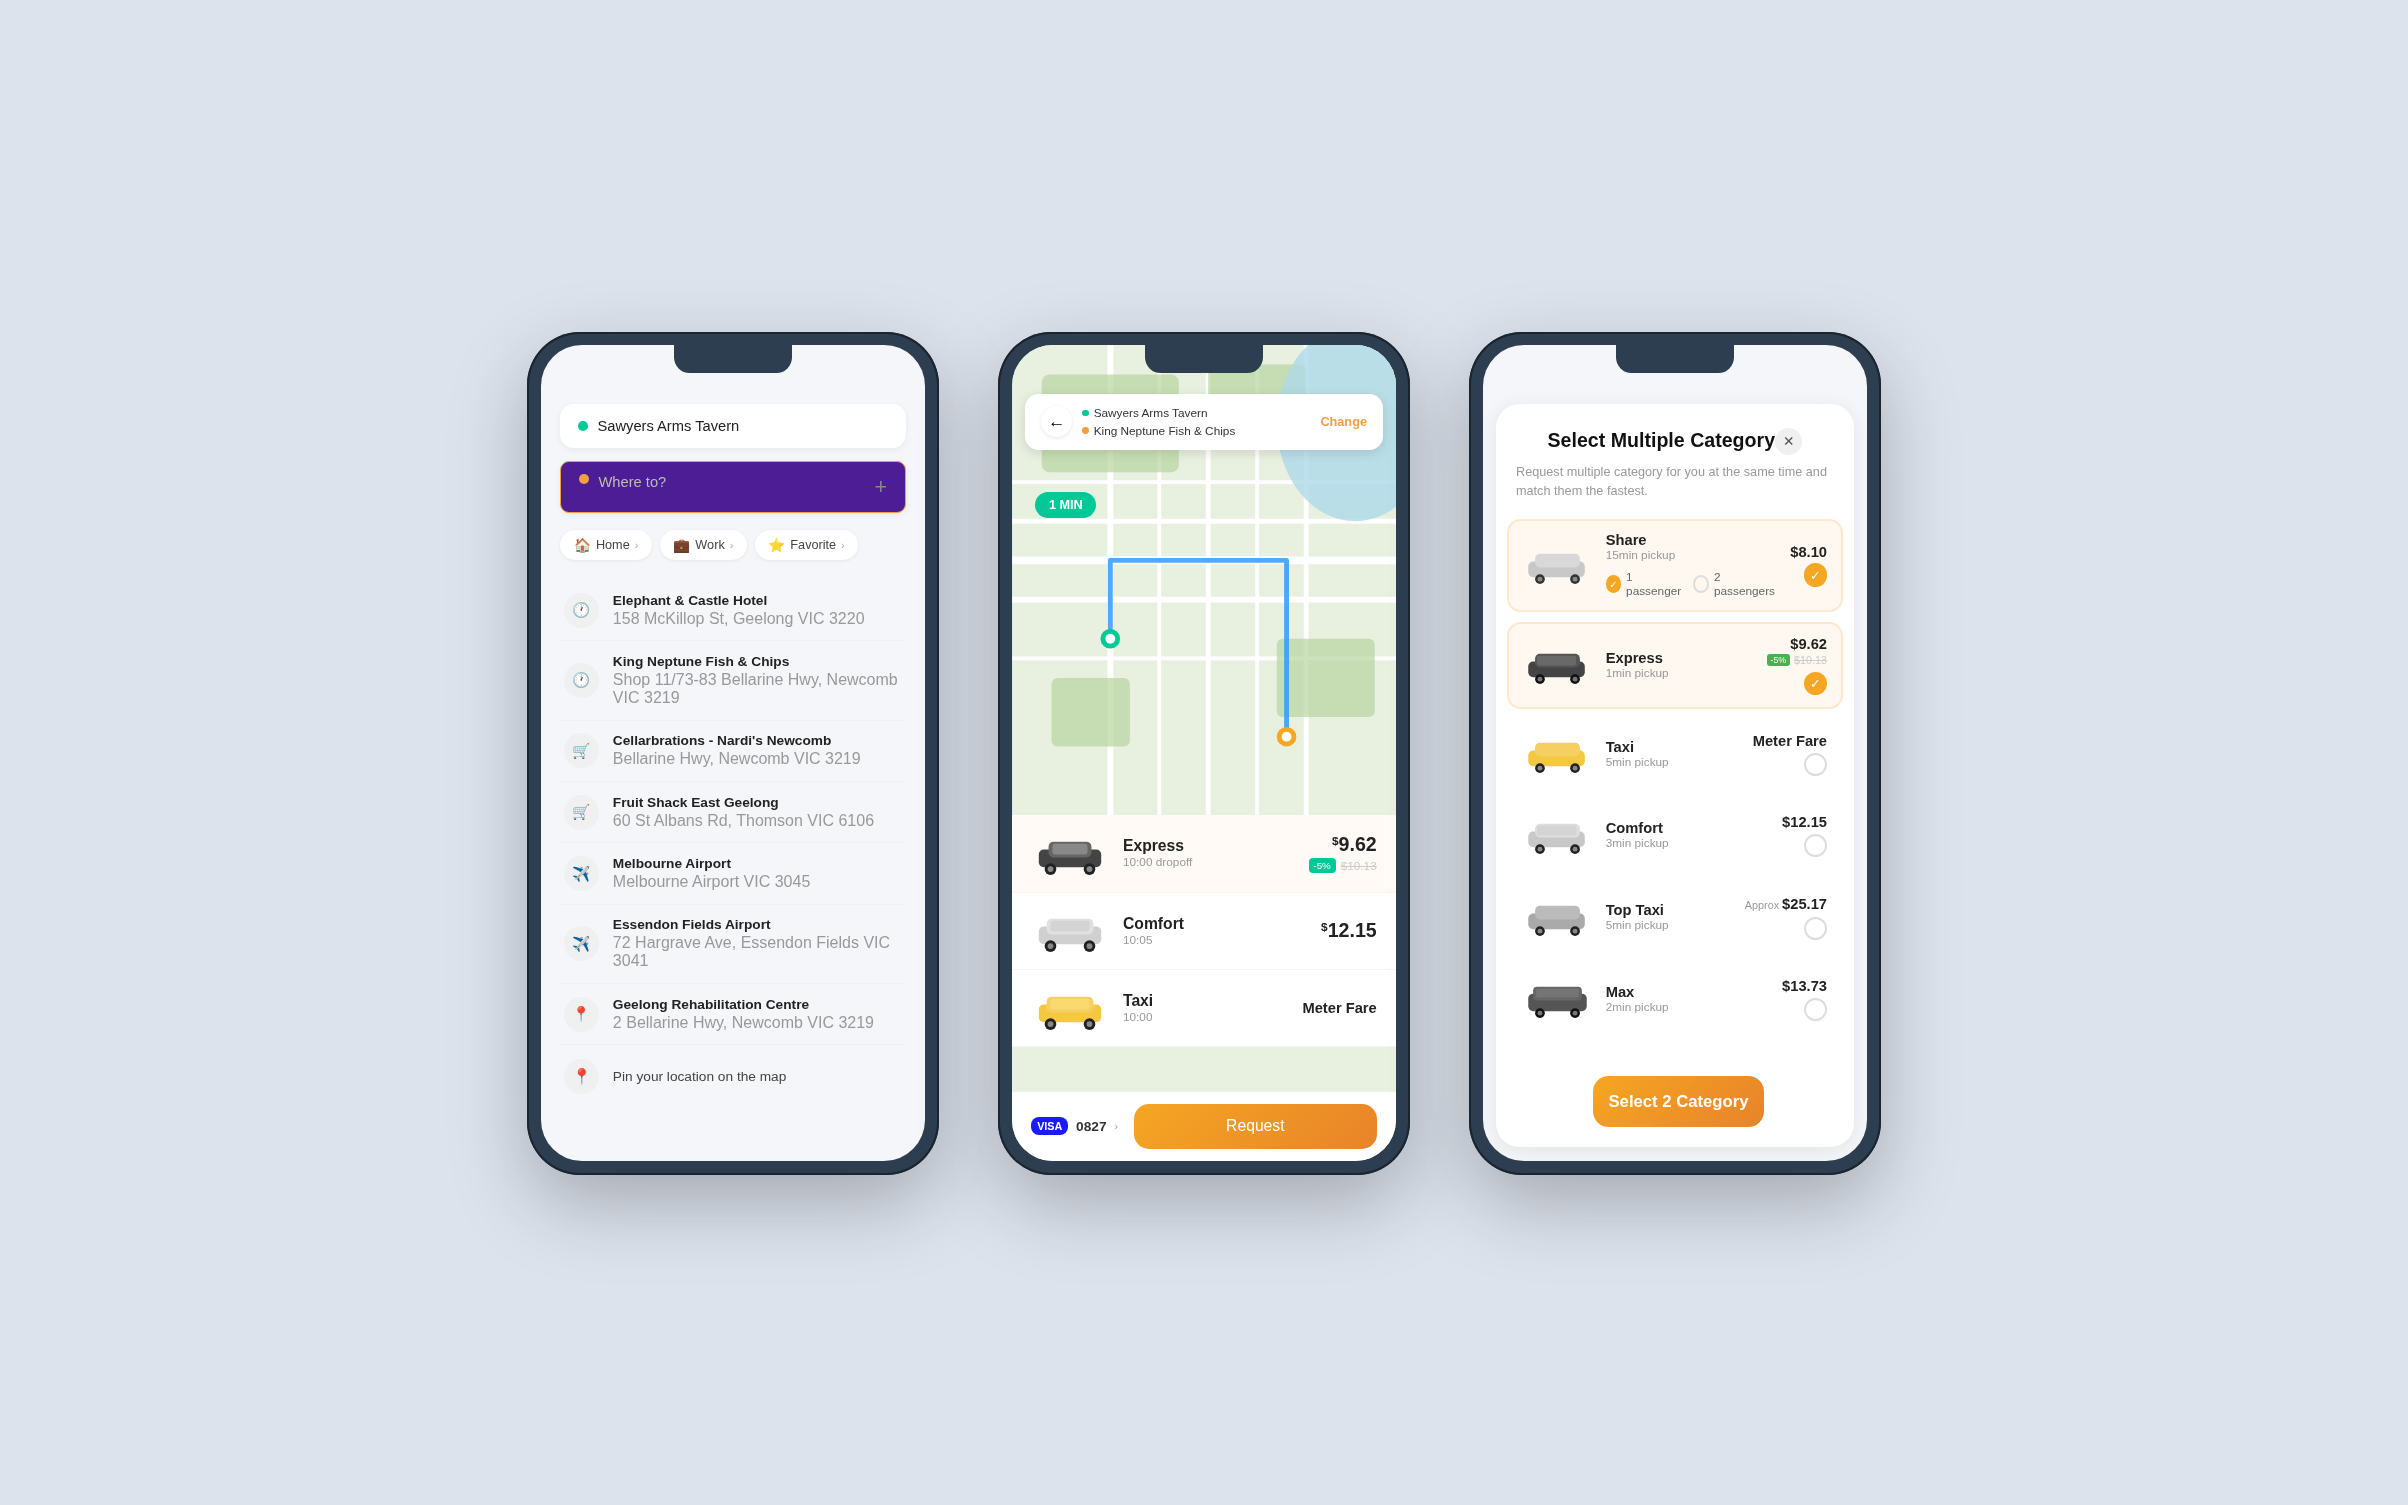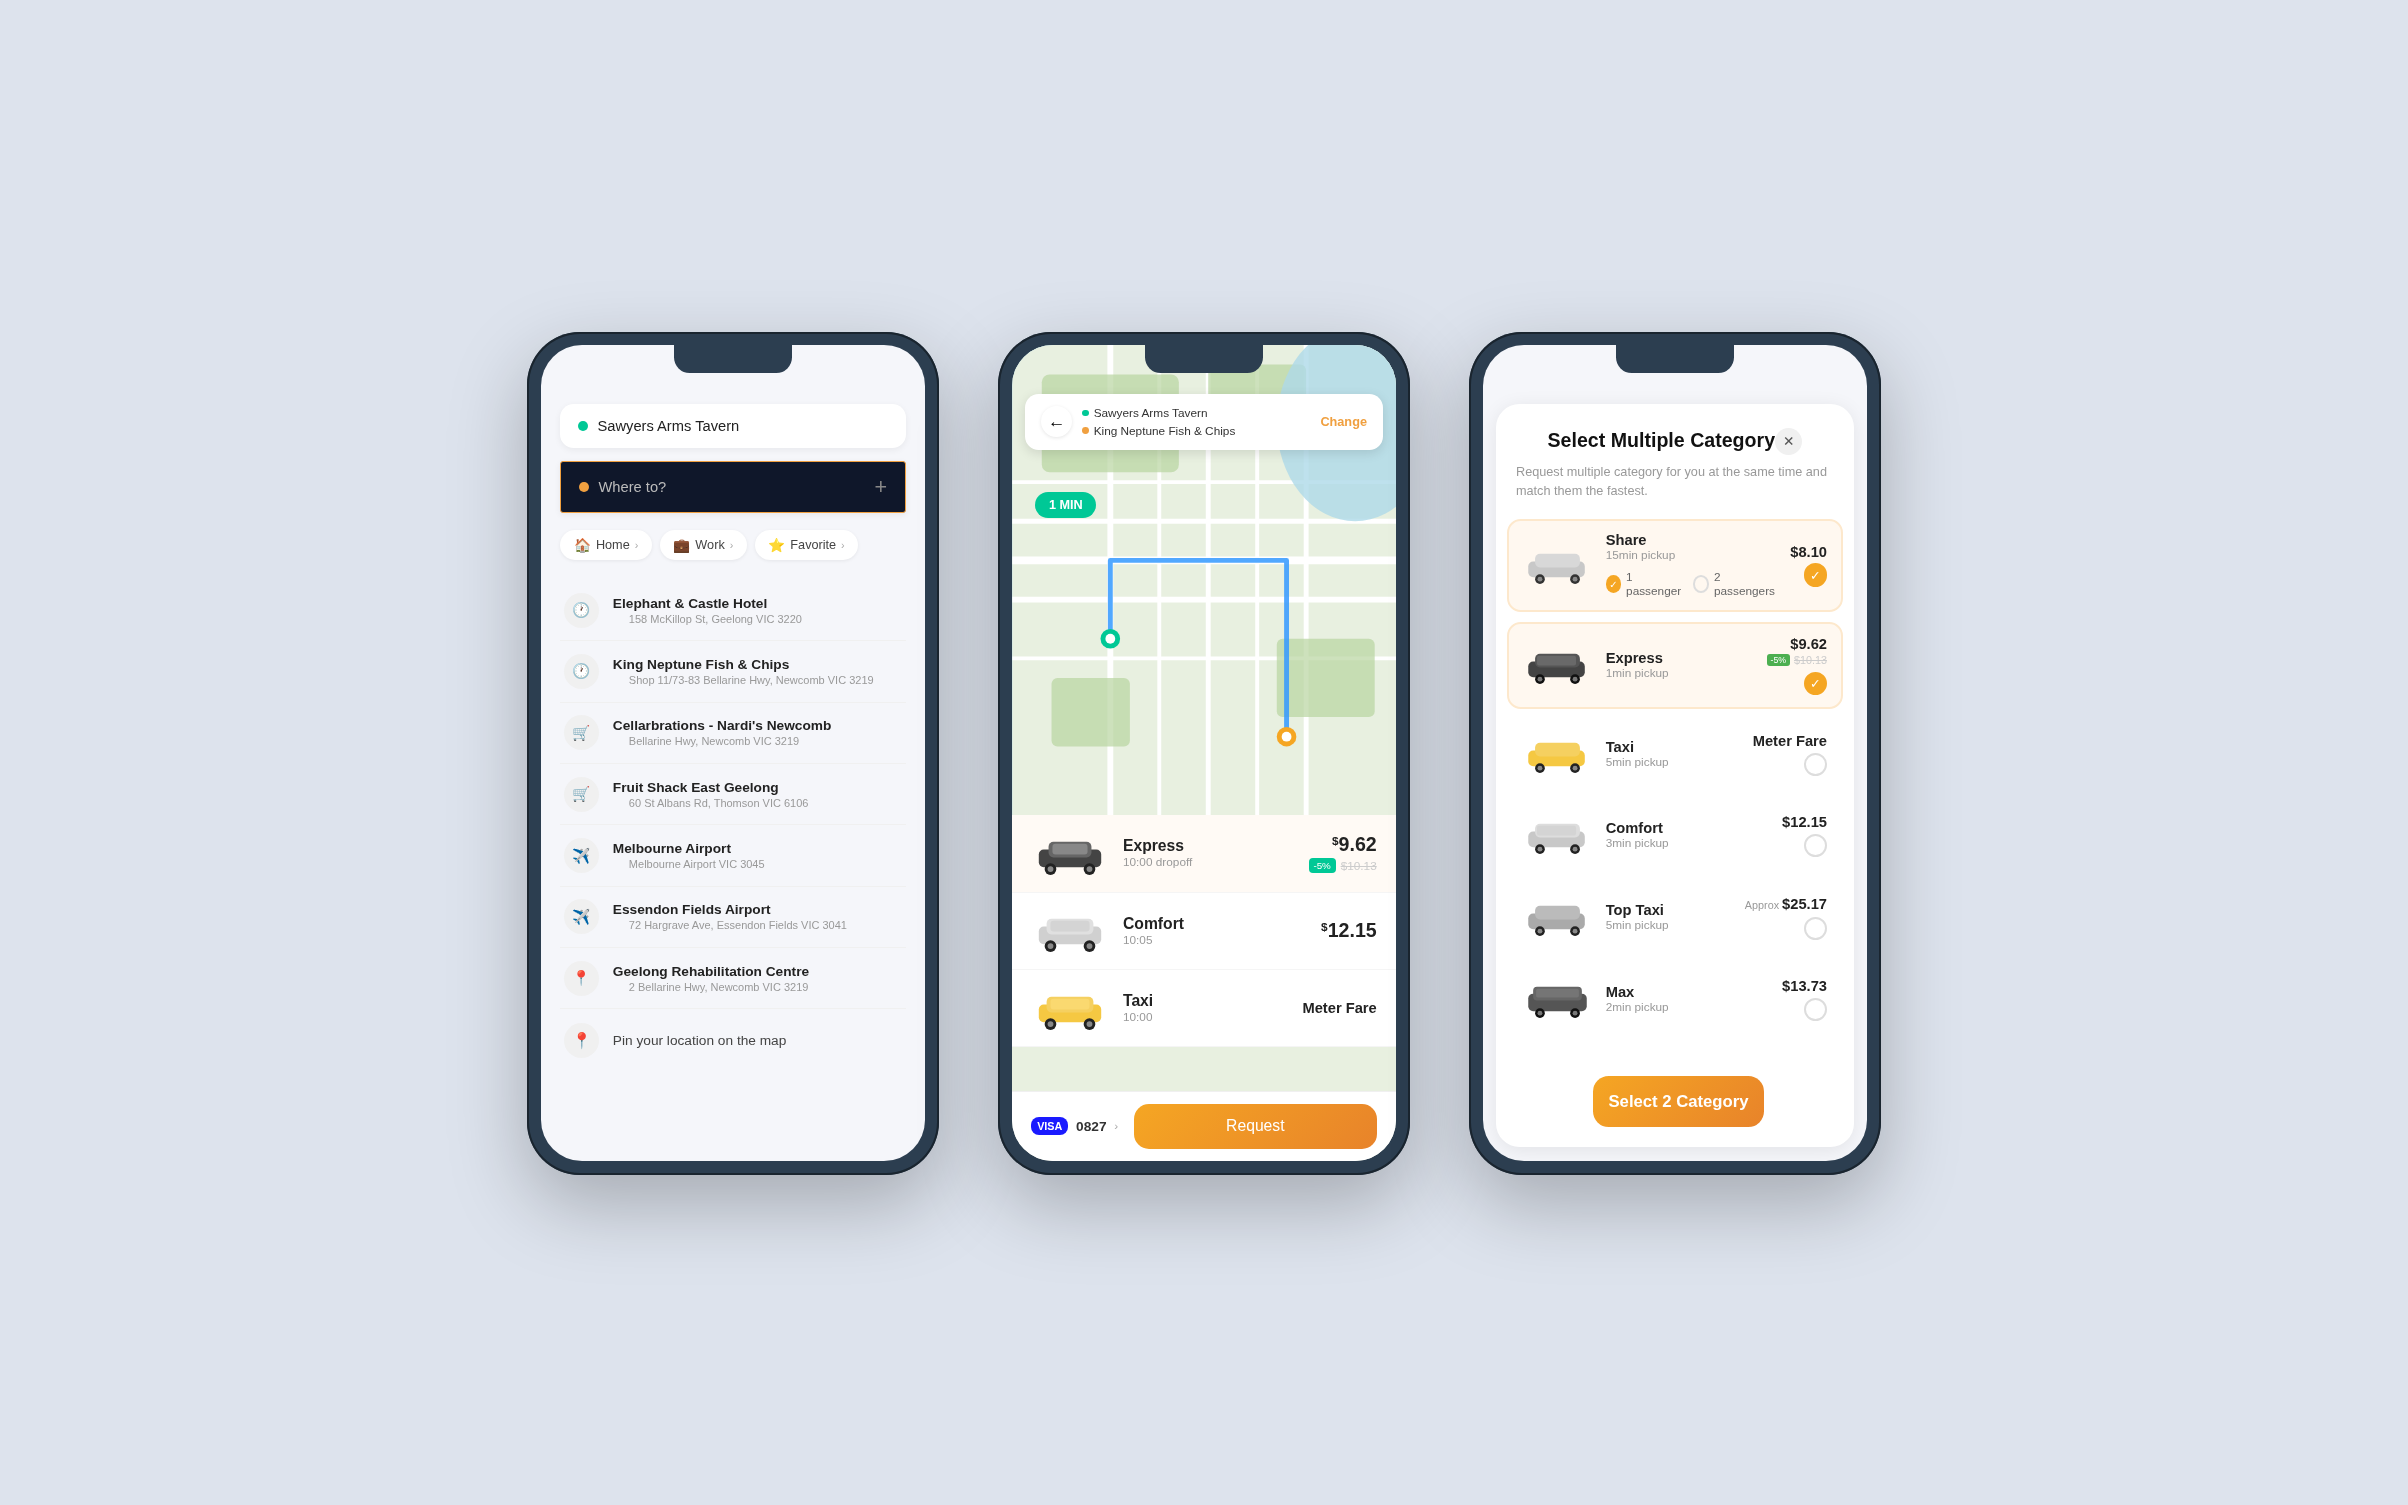--- a/index.html
+++ b/index.html
@@ -58,26 +58,26 @@
       margin-bottom: 13.7px;
       display: flex;
       align-items: center;
       gap: 9.8px;
       box-shadow: 0 2px 7.8px rgba(0,0,0,0.06);
     }
     .dot-green { width: 9.8px; height: 9.8px; background: #00c896; border-radius: 50%; flex-shrink: 0; }
     .location-text { font-size: 14.7px; color: #222; font-weight: 500; }
 
     .search-bar {
-      background: #0f172a;
-      border-radius: 3px;
+      background: #4c1d95;
+      border-radius: 9px;
       padding: 11.8px 17.6px;
       margin-bottom: 17.6px;
       display: flex;
-      align-items: center;
+      align-items: flex-start;
       gap: 9.8px;
       box-shadow: 0 2px 7.8px rgba(0,0,0,0.06);
       border: 1.5px solid #f0a040;
     }
     .dot-orange { width: 9.8px; height: 9.8px; background: #f0a040; border-radius: 50%; flex-shrink: 0; }
     .search-input-fake { font-size: 14.7px; color: #bbb; flex: 1; }
     .plus-btn { font-size: 21.6px; color: #888; cursor: pointer; margin-left: auto; }
 
     .quick-links {
       display: flex;
@@ -112,21 +112,21 @@
       width: 35px; height: 35px;
       background: #f0f0f0;
       border-radius: 50%;
       display: flex; align-items: center; justify-content: center;
       font-size: 14.7px;
       flex-shrink: 0;
       color: #666;
     }
     .place-info { flex: 1; }
     .place-name { font-size: 13.7px; font-weight: 600; color: #222; }
-    .place-addr { font-size: 11px; color: #999; margin-top: 2px; margin-left: 16px; }
+    .place-addr { font-size: 16px; color: #999; margin-top: 2px; }
     .pin-item {
       display: flex;
       align-items: center;
       gap: 13.7px;
       padding: 13.7px 3.9px;
       cursor: pointer;
     }
     .pin-icon {
       width: 35px; height: 35px;
       background: #f0f0f0;

